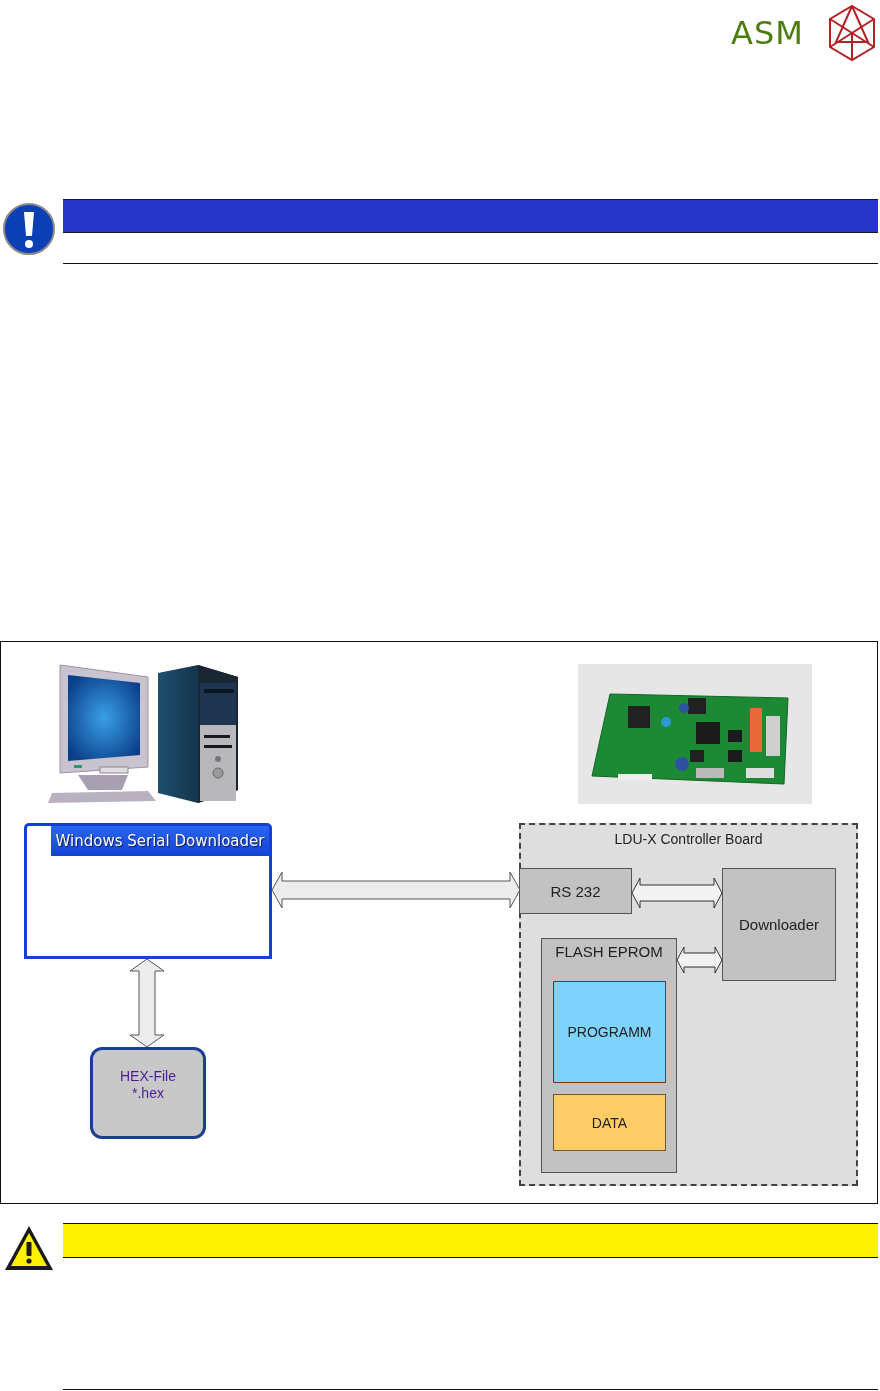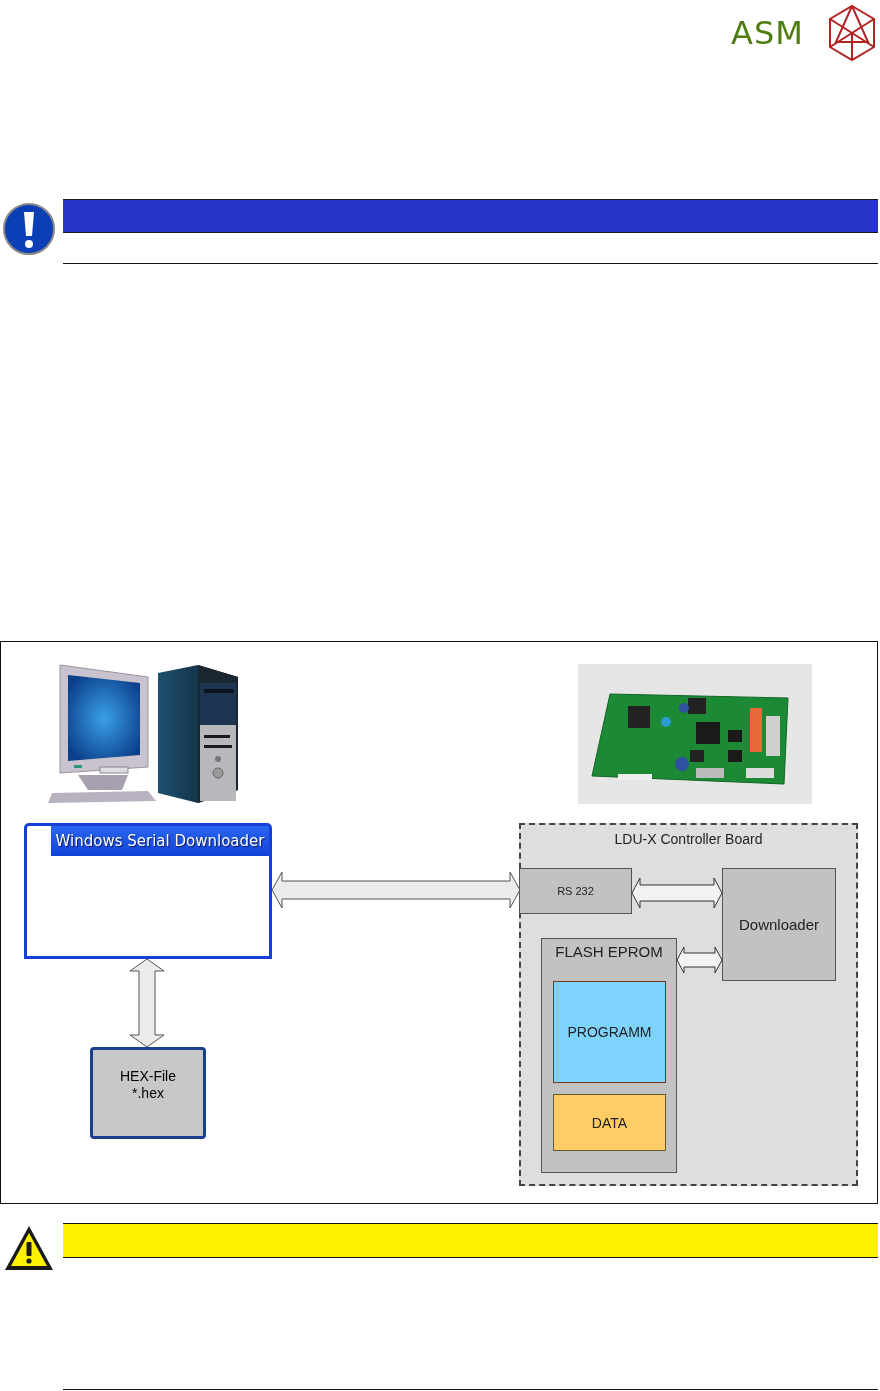--- a/index.html
+++ b/index.html
@@ -26,29 +26,29 @@
 
   
   .win { left: 24px; top: 823px; width: 248px; height: 136px; border: 3px solid #1440d8; border-radius: 5px 5px 0 0;
          box-sizing: border-box; background: #fff; }
   .win-title { position: absolute; left: 0; top: 0; right: 0; height: 30px; background: linear-gradient(#2a66f0, #1242d8);
                color: #fff; font-size: 15px; font-weight: normal; display: flex; align-items: center; justify-content: center;
                font-family: "DejaVu Sans", sans-serif; text-shadow: 1px 1px 1px #0a1a60; margin-left: 24px; }
 
   
   .hex { left: 90px; top: 1047px; width: 116px; height: 92px; background: #c8c8c8; border: 3px solid #1d3f8f;
-         border-radius: 4px; box-sizing: border-box; text-align: center; font-size: 14px; color: #000000; }
+         border-radius: 12px; box-sizing: border-box; text-align: center; font-size: 14px; color: #4c1d95; }
   .hex .l1 { margin-top: 18px; }
   .hex .l2 { margin-top: 1px; }
 
   
   .board { left: 519px; top: 823px; width: 339px; height: 363px; background: #dedede; border: 2px dashed #444; box-sizing: border-box; }
   .board-title { left: 519px; top: 831px; width: 339px; text-align: center; font-size: 14px; color: #222; }
 
-  .box { background: #c2c2c2; border: 1px solid #555; box-sizing: border-box; font-size: 11px; color: #222; }
+  .box { background: #c2c2c2; border: 1px solid #555; box-sizing: border-box; font-size: 15px; color: #222; }
   .rs232 { left: 519px; top: 868px; width: 113px; height: 46px; display: flex; align-items: center; justify-content: center; }
   .proc { left: 722px; top: 868px; width: 114px; height: 113px; display: flex; align-items: center; justify-content: center; font-size: 15px; }
   .flash { left: 541px; top: 938px; width: 136px; height: 235px; }
   .flash-title { left: 541px; top: 943px; width: 136px; text-align: center; font-size: 15px; color: #222; }
   .prog { left: 553px; top: 981px; width: 113px; height: 102px; background: #7dd3fc; border: 1px solid #6b3a1a; box-sizing: border-box;
           display: flex; align-items: center; justify-content: center; font-size: 14px; color: #222; }
   .data { left: 553px; top: 1094px; width: 113px; height: 57px; background: #ffcc66; border: 1px solid #6b5a30; box-sizing: border-box;
           display: flex; align-items: center; justify-content: center; font-size: 14px; color: #222; }
 
   svg.arrow { position: absolute; overflow: visible; }

